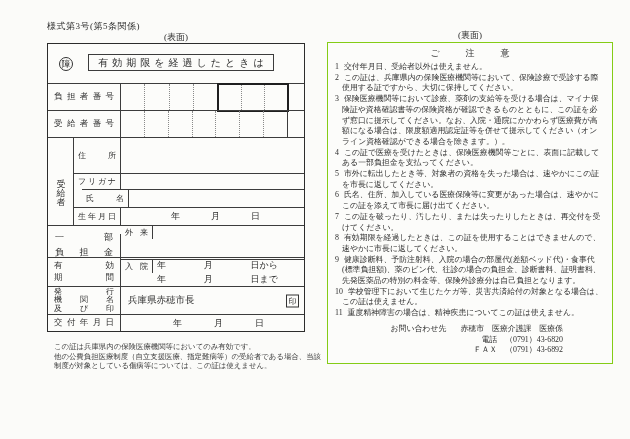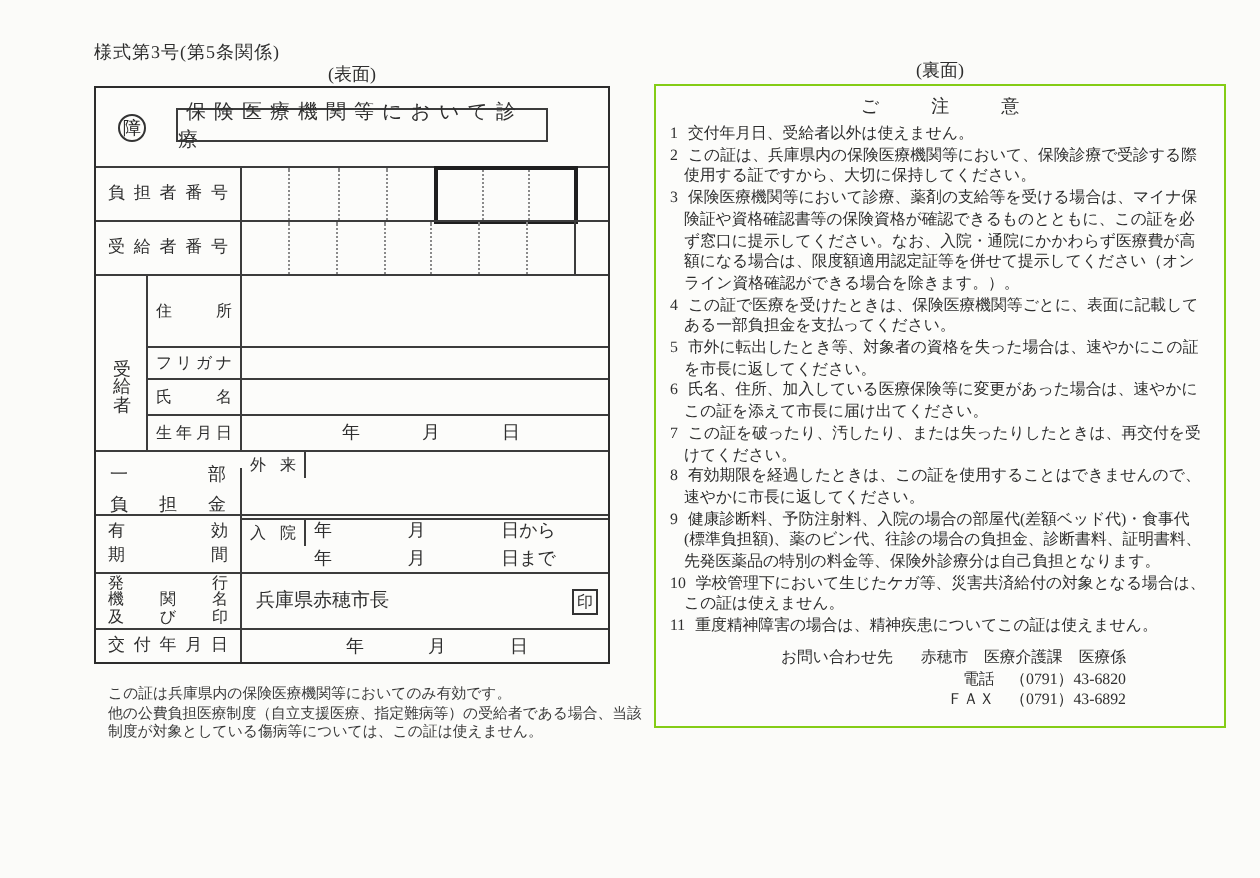--- a/index.html
+++ b/index.html
@@ -40,21 +40,21 @@
 
   .group-row { display:flex; }
   .recipient-row { height:88px; }
   .vcol { width:26px; border-right:1px solid #3c3c3c; writing-mode:vertical-rl; text-orientation:upright;
     font-size:9px; display:flex; align-items:center; justify-content:center; letter-spacing:9px; text-indent:9px; }
   .subcol { flex:1; display:flex; flex-direction:column; }
   .subrow { display:flex; border-top:1px solid #3c3c3c; }
   .subrow:first-child { border-top:none; }
   .sublbl { width:47px; border-right:1px solid #3c3c3c; font-size:8px; padding:1px 4px;
     display:flex; align-items:center; }
-  .r-addr { height:36px; } .r-furi { height:16px; } .r-name { height:18px; } .r-birth { height:18px; }
+  .r-addr { height:36px; } .r-furi { height:16px; } .r-name { height:18px;margin-left:8px; } .r-birth { height:18px; }
   .content { flex:1; position:relative; font-size:9px; }
 
   .copay-row { height:32px; }
   .copay-lbl { width:73px; border-right:1px solid #3c3c3c; font-size:9px; padding:2px 7px;
     display:flex; flex-direction:column; justify-content:center; gap:2px;margin-top:8px; }
   .copay-sub { flex:1; display:flex; flex-direction:column;gap:20px; }
   .copay-sub .subrow { height:16px; }
   .copay-sub .sublbl { width:32px; justify-content:center; }
 
   .valid-row { height:30px; }
@@ -89,21 +89,21 @@
 <div class="sheet">
 
   <div class="form-no">様式第3号(第5条関係)</div>
   <div class="side-label front-side-label">(表面)</div>
   <div class="side-label back-side-label">(裏面)</div>
 
   <div class="front-table">
 
     <div class="trow title-row">
       <span class="badge">障</span>
-      <span class="title-box">保険医療機関等において診療</span>
+      <span class="title-box">有効期限を経過したときは</span>
     </div>
 
     <div class="trow num-row">
       <div class="lbl w73">
         <span class="jtext">負担者番号</span>
       </div>
       <div class="ncells cells-a">
         <div class="ncell"></div>
         <div class="ncell"></div>
         <div class="ncell"></div>

